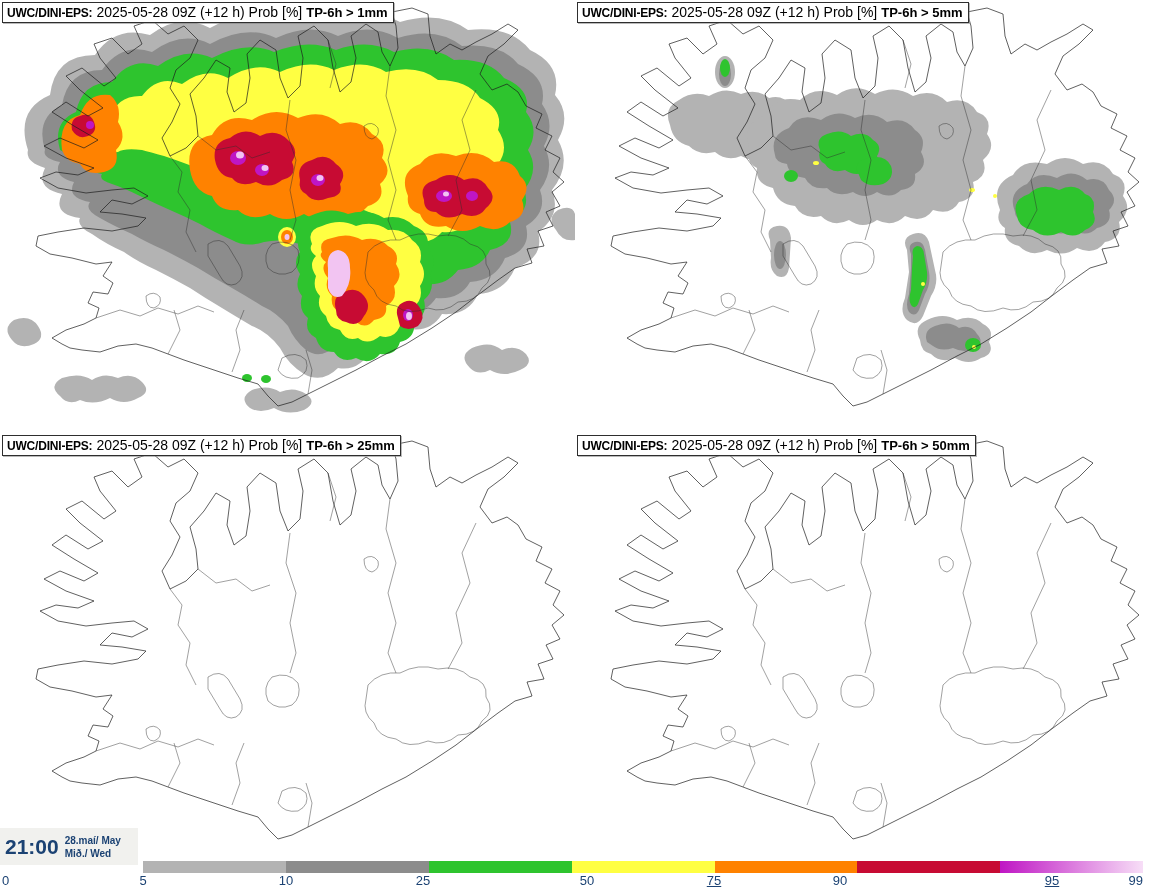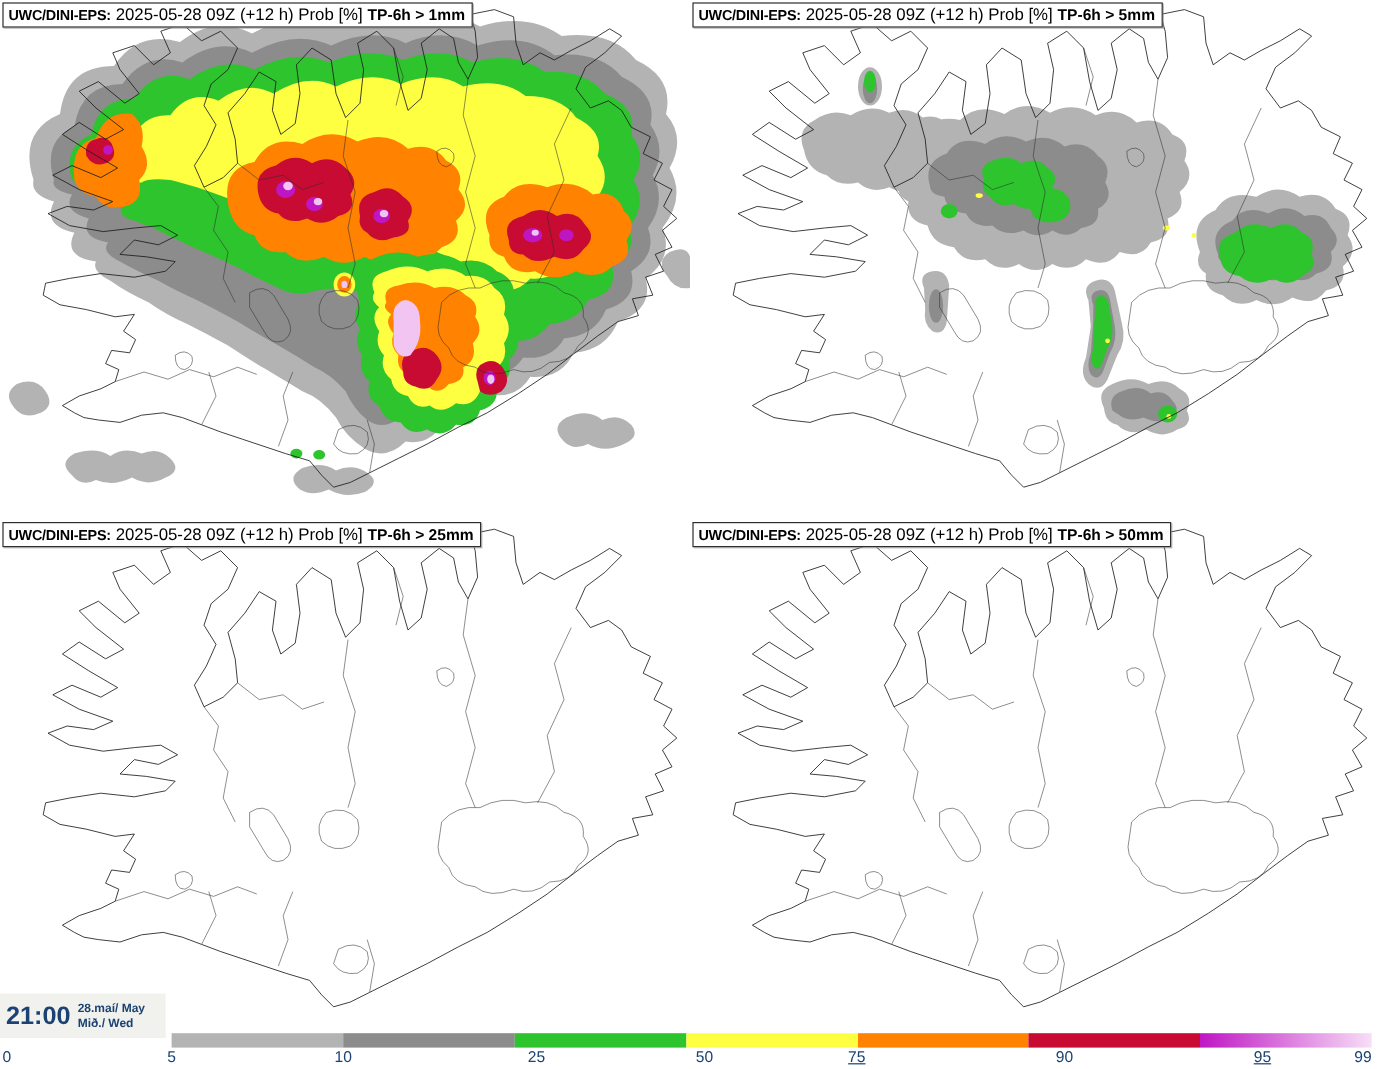--- a/index.html
+++ b/index.html
@@ -29,22 +29,22 @@
   .seg-1{width:142.9px;background:var(--p5,#b3b3b3);}
   .seg-2{width:142.9px;background:var(--p10,#8c8c8c);}
   .seg-3{width:142.9px;background:var(--p25,#2ec42e);}
   .seg-4{width:142.9px;background:var(--p50,#ffff42);}
   .seg-5{width:142.9px;background:var(--p75,#ff8200);}
   .seg-6{width:142.9px;background:var(--p90,#c70b33);}
   .seg-7{width:142.6px;background:linear-gradient(90deg,var(--p95,#bf16c4),var(--p99end,#f7def7));}
 
   .leglabel{position:absolute;top:873px;font-size:13px;color:var(--navy,#1b4273);z-index:4;}
   .L0{left:2px;} .L1{left:143px;transform:translateX(-50%);} .L2{left:286px;transform:translateX(-50%);}
-  .L3{left:447px;transform:translateX(-50%);} .L4{left:571px;transform:translateX(-50%);margin-left:16px;}
-  .L5{left:714px;transform:translateX(-50%);text-decoration:underline;} .L6{left:887px;transform:translateX(-50%);}
+  .L3{left:423px;transform:translateX(-50%);} .L4{left:571px;transform:translateX(-50%);margin-left:16px;}
+  .L5{left:714px;transform:translateX(-50%);text-decoration:underline;} .L6{left:840px;transform:translateX(-50%);}
   .L7{left:1052px;transform:translateX(-50%);text-decoration:underline;} .L8{left:1143px;transform:translateX(-100%);}
 
   
   .coast{fill:none;stroke:#1c1c1c;stroke-width:.7;stroke-linejoin:round;}
   .inner{fill:none;stroke:#2c2c2c;stroke-width:.45;stroke-linejoin:round;}
   .f-lg{fill:var(--p5,#b3b3b3);}  .f-dg{fill:var(--p10,#8c8c8c);}
   .f-gr{fill:var(--p25,#2ec42e);} .f-ye{fill:var(--p50,#ffff42);}
   .f-or{fill:var(--p75,#ff8200);} .f-re{fill:var(--p90,#c70b33);}
   .f-ma{fill:var(--p95,#bf16c4);} .f-pi{fill:var(--pink,#f2c4f2);}
 </style>

